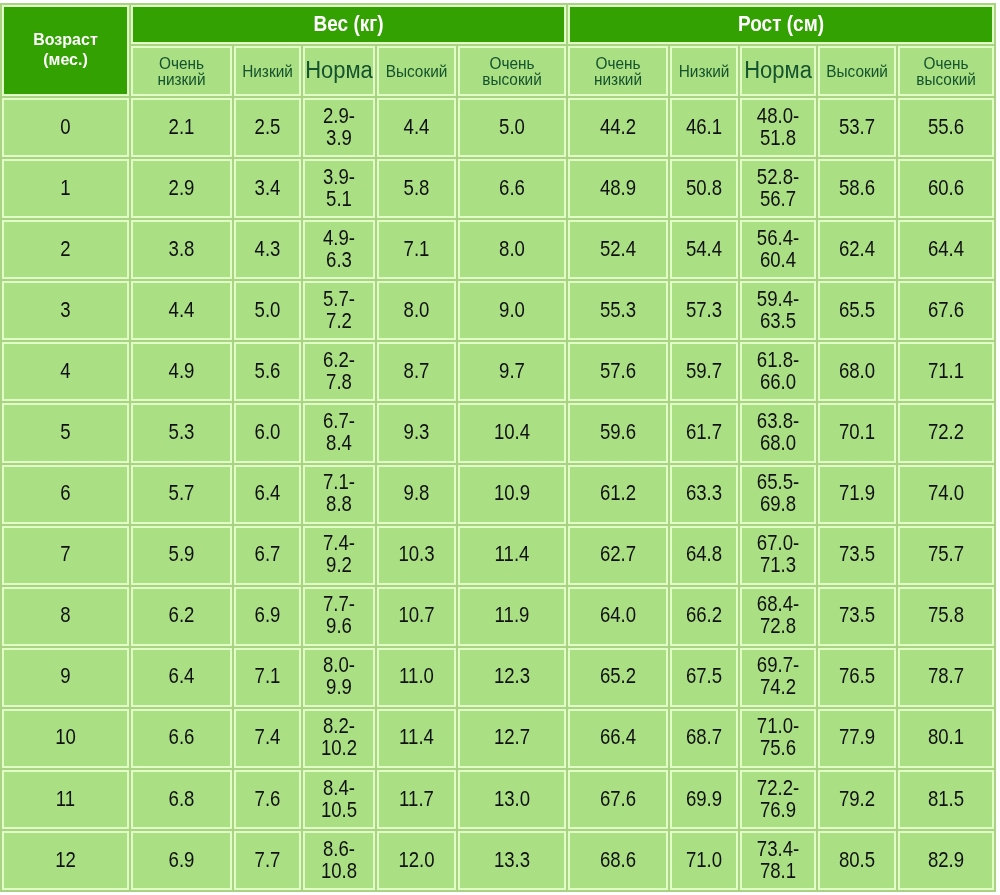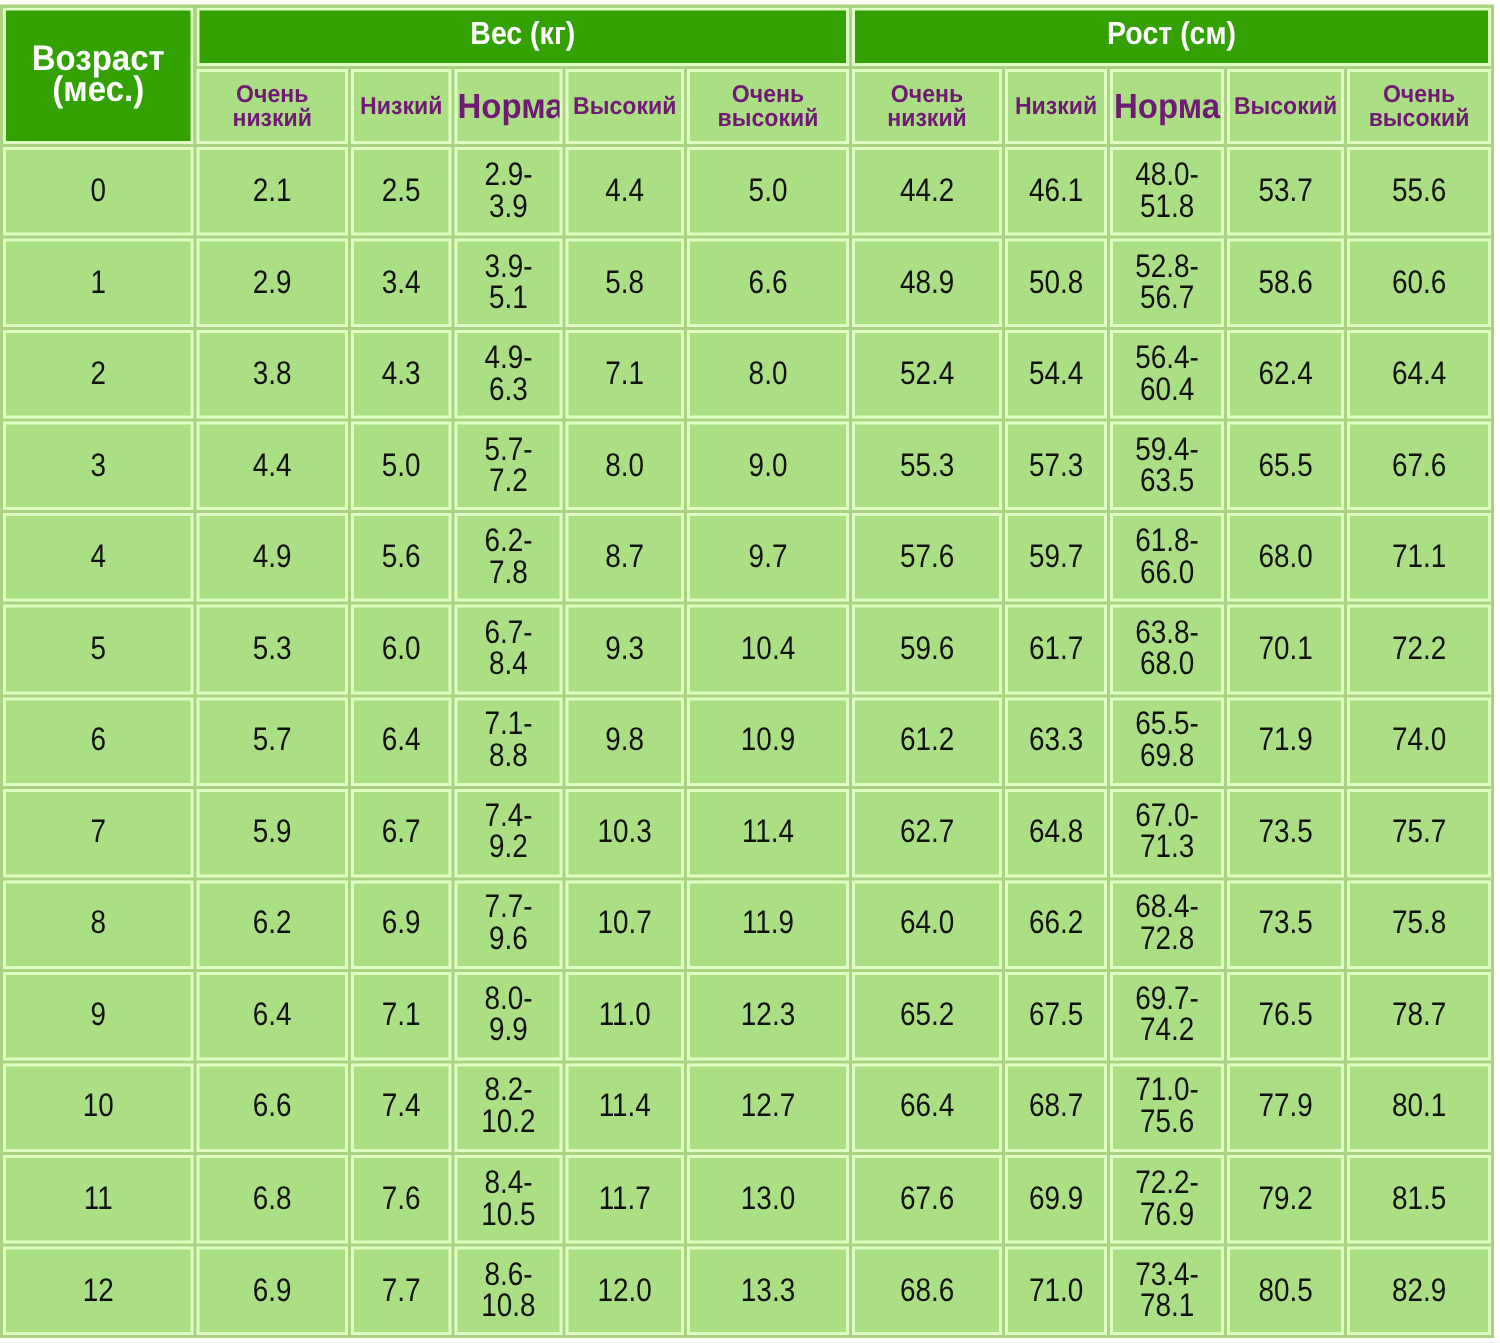--- a/index.html
+++ b/index.html
@@ -26,26 +26,26 @@
     box-sizing:border-box;
     overflow:hidden;
   }
   th.grp {
     background:#33a102; color:#ffffff;
     font-size:19px; font-weight:bold; height:39px;
     padding:0 0 3px 0; line-height:21px;
   }
   th.agecol {
     background:#33a102; color:#ffffff;
-    font-size:22px; font-weight:bold; line-height:18.6px;
+    font-size:16px; font-weight:bold; line-height:18.6px;
     padding:0 0 2px 0;
   }
   th.sub {
-    background:#abdf84; color:#701a75;
-    font-size:15.4px; font-weight:bold;
+    background:#abdf84; color:#14532d;
+    font-size:15.4px; font-weight:normal;
     height:50px; line-height:15px;
     padding:0;
   }
   th.sub.big { font-size:22px; padding:0 0 1px 0; }
   td.cell, td.agecell {
     background:#abdf84; color:#111111;
     font-size:18.6px; font-weight:normal;
     height:59.1px; line-height:18px;
     padding:0 0 2px 0;
   }

